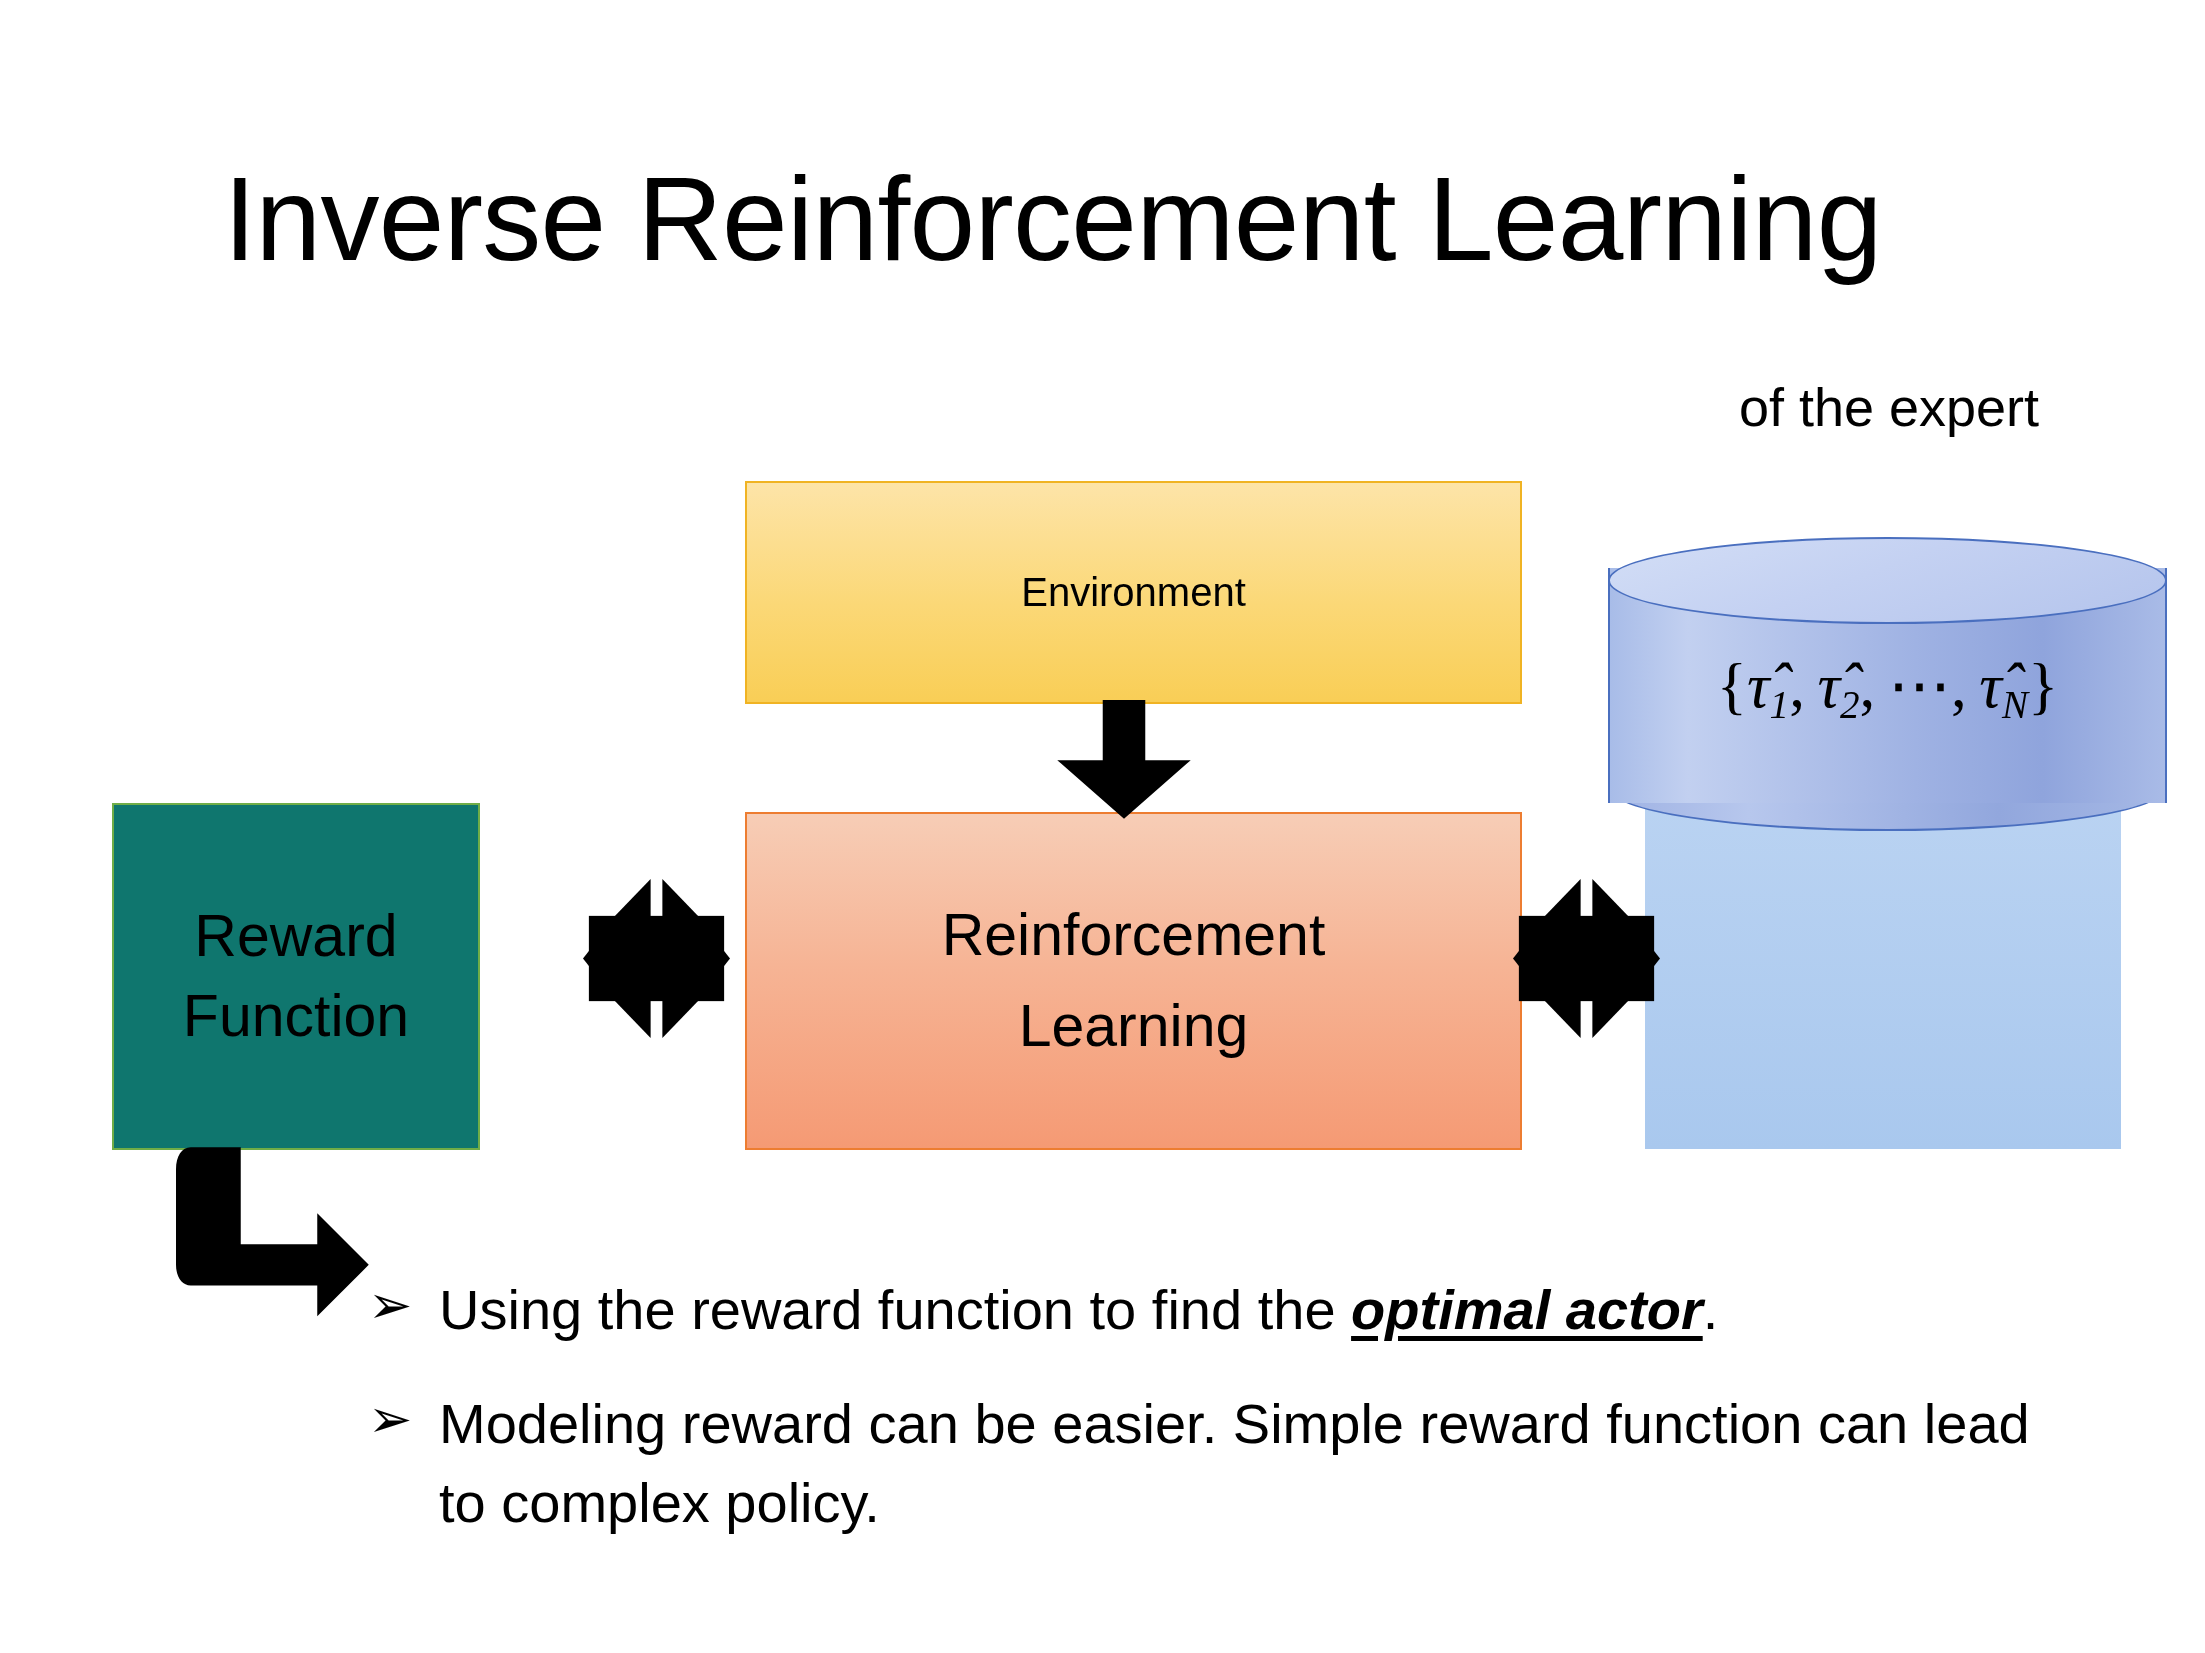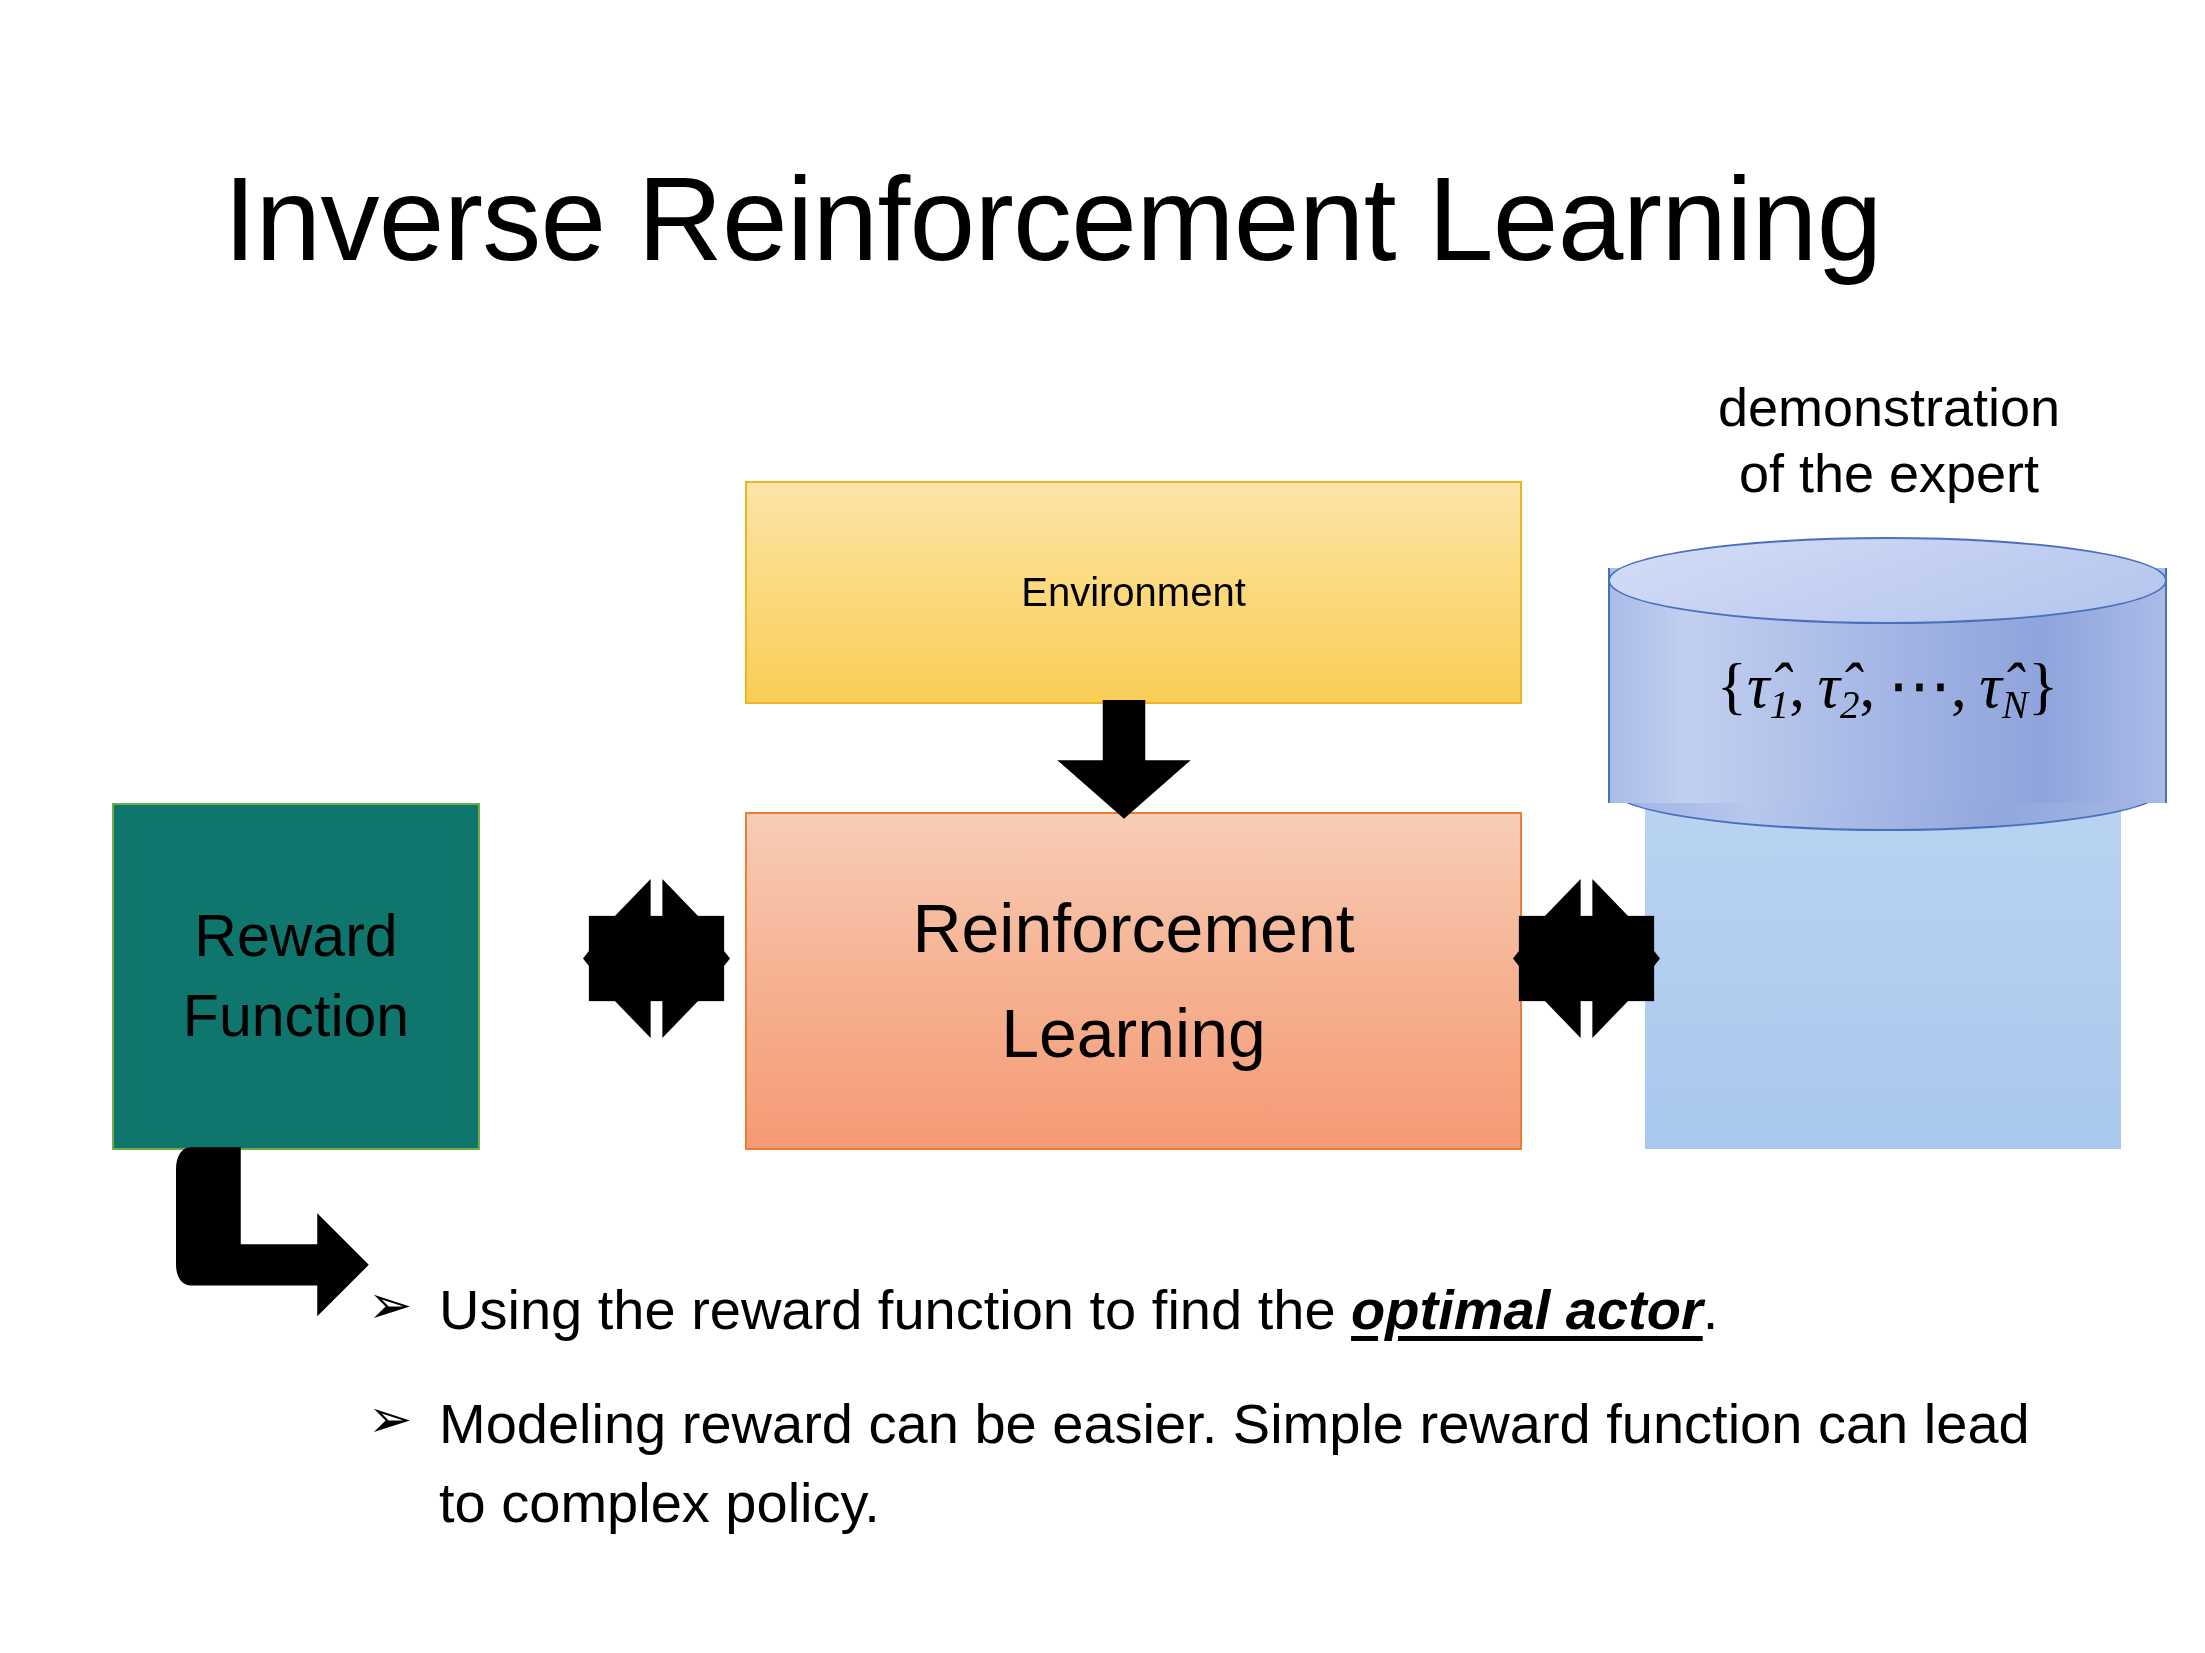--- a/index.html
+++ b/index.html
@@ -57,21 +57,21 @@
   }
 
   
   #rl-box {
     left: 745px;
     top: 812px;
     width: 777px;
     height: 338px;
     background: linear-gradient(180deg, #F7CDB6 0%, #F6B495 45%, #F59A74 100%);
     border: 2.9px solid #ED7D31;
-    font-size: 68px;
+    font-size: 59px;
     flex-direction: column;
     line-height: 1.55;
   }
 
   
   #reward-box {
     left: 112px;
     top: 803px;
     width: 368px;
     height: 347px;
@@ -216,21 +216,20 @@
   }
 </style>
 </head>
 <body>
 
 <div id="slide">
 
   <div id="title">Inverse Reinforcement Learning</div>
 
   <div id="demo-caption">
-    <div>demonstration</div>
     <div>of the expert</div>
   </div>
 
   <div id="expert-bg"></div>
 
   <div id="cylinder">
     <div id="cyl-bottom"></div>
     <div id="cyl-body"></div>
     <div id="cyl-top"></div>
     <div id="cyl-label">

